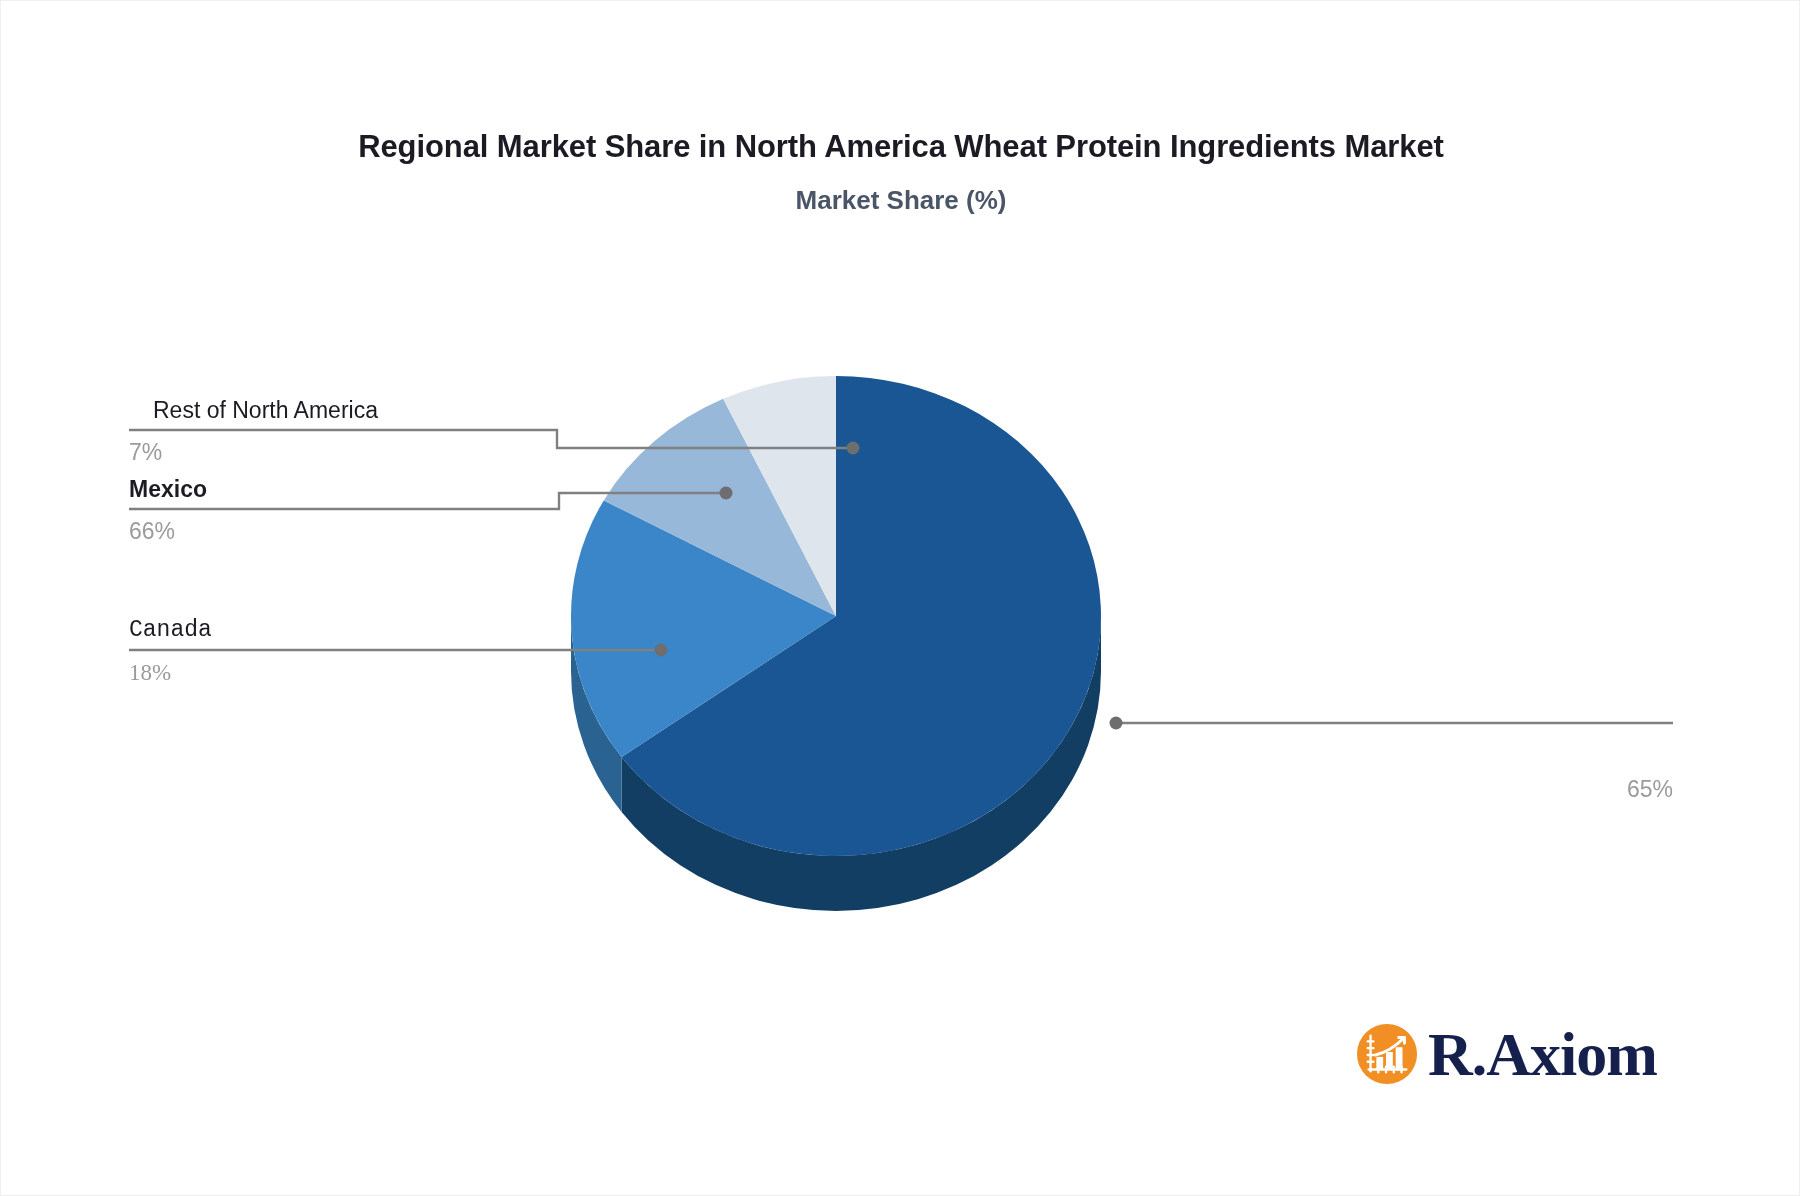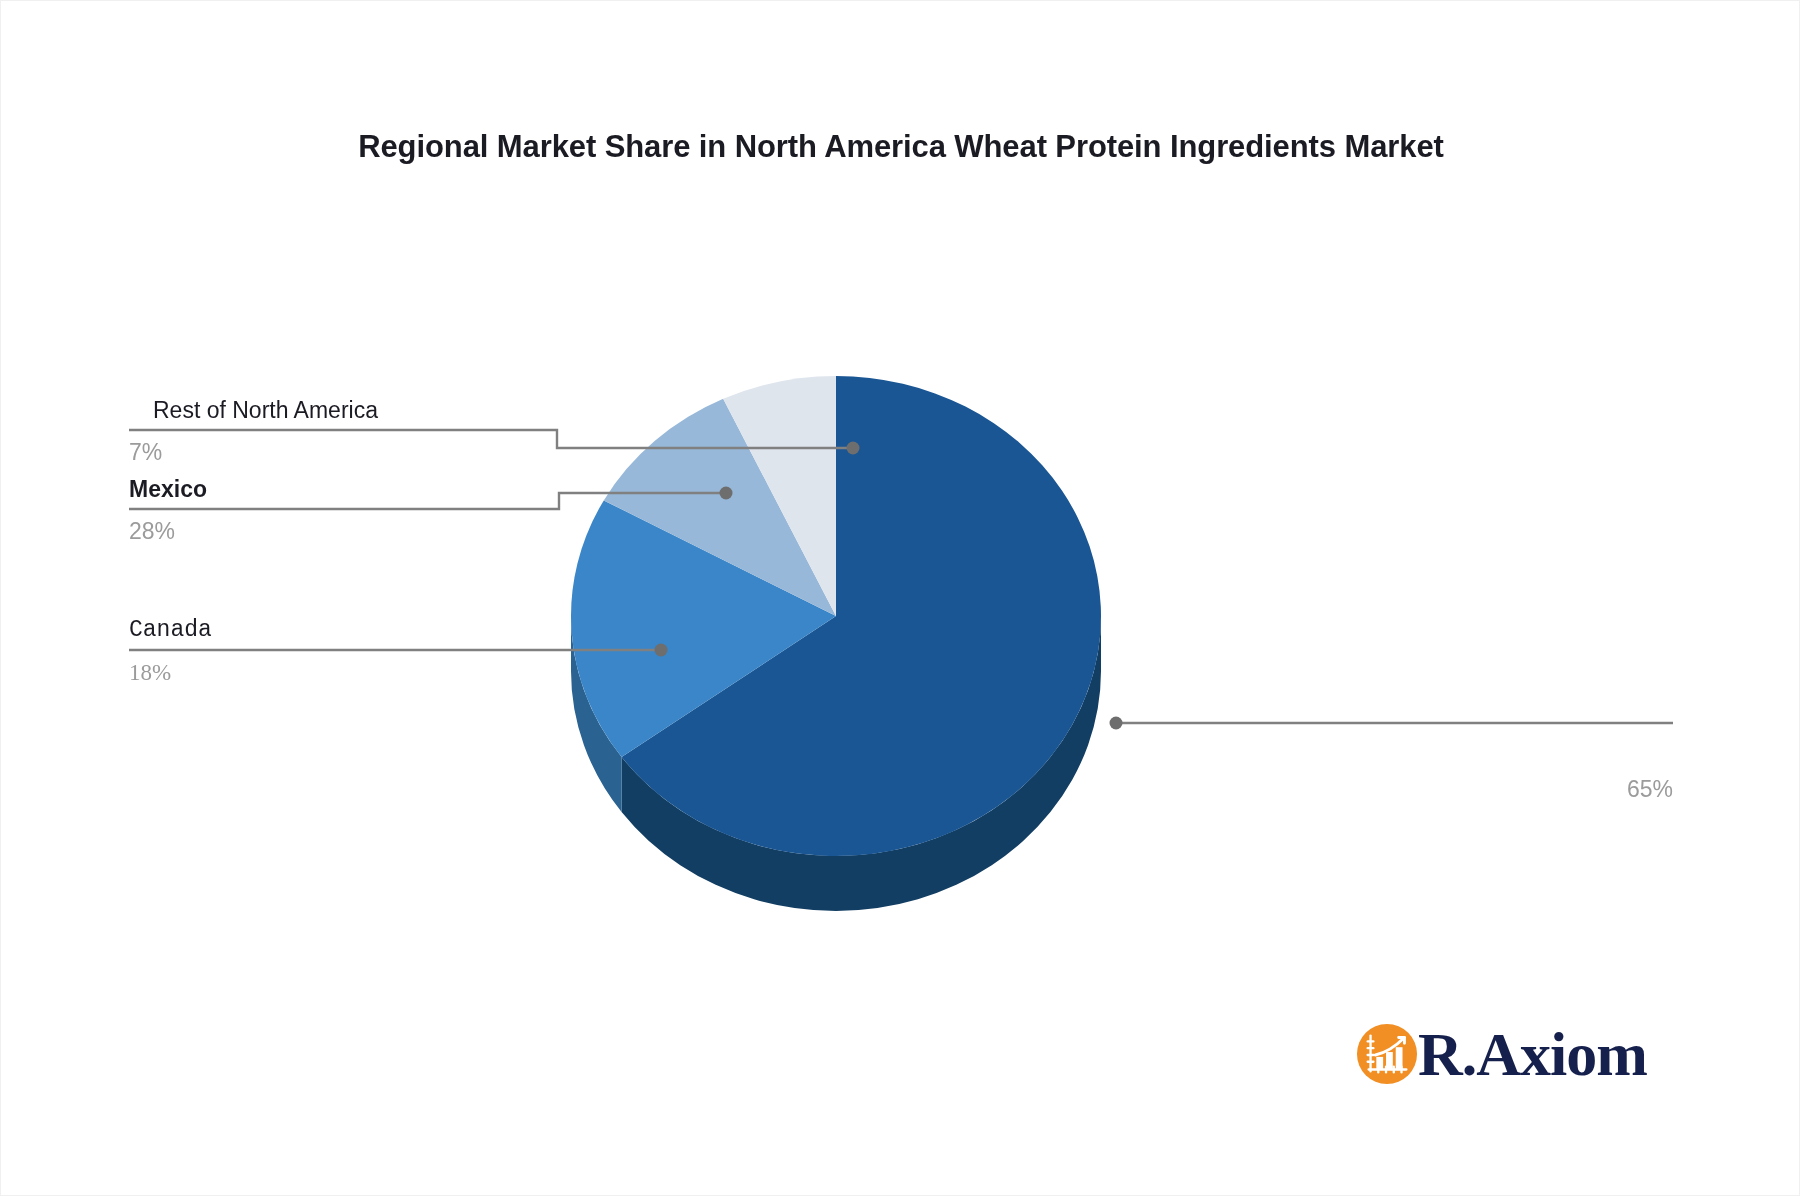--- a/index.html
+++ b/index.html
@@ -69,21 +69,21 @@
   }
   .callout-label.right, .callout-value.right {
     text-align: right;
   }
   #logo {
     position: absolute;
     left: 1355px;
     top: 1022px;
     display: flex;
     align-items: flex-end;
-    gap: 0;
+    gap: 10px;
   }
   #logo-mark {
     width: 62px;
     height: 62px;
     flex: 0 0 auto;
   }
   #logo-text {
     font-family: "Liberation Serif", serif;
     font-size: 62px;
     font-weight: bold;
@@ -91,20 +91,21 @@
     letter-spacing: -1px;
     line-height: 1;
   }
 </style>
 </head>
 <body>
 
 <div id="frame">
 
   <div id="chart-title">Regional Market Share in North America Wheat Protein Ingredients Market</div>
+  <div id="chart-subtitle">Market Share (%)</div>
 
   <svg id="plot" viewBox="0 0 1800 1196">
     <defs>
       <clipPath id="clip-below">
         <rect x="540" y="615" width="600" height="400"></rect>
       </clipPath>
     </defs>
 
     <g>
         <path d="M 1100 615 L 1100 670 A 265 240 0 0 1 620.610496490639 811.0684605501935 L 620.610496490639 756.0684605501935 A 265 240 0 0 0 1100 615 Z" fill="#123e63"></path>
@@ -134,21 +135,21 @@
       <circle cx="725" cy="492" r="6.5"></circle>
       <circle cx="660" cy="649" r="6.5"></circle>
       <circle cx="1115" cy="722" r="6.5"></circle>
     </g>
   </svg>
 
   <div class="callout-label" style="left:128px; top:398px;margin-left:24px;">Rest of North America</div>
   <div class="callout-value" style="left:128px; top:440px;">7%</div>
 
   <div class="callout-label" style="left:128px; top:477px;font-weight:bold;">Mexico</div>
-  <div class="callout-value" style="left:128px; top:519px;">28%</div>
+  <div class="callout-value" style="left:128px; top:519px;">66%</div>
 
   <div class="callout-label" style="left:128px; top:618px;font-family:Liberation Mono, monospace;">Canada</div>
   <div class="callout-value" style="left:128px; top:660px;font-family:Liberation Serif, serif;">18%</div>
 
   <div class="callout-value right" style="left:1172px; top:733px; width:500px;margin-top:44px;">65%</div>
 
   <div id="logo">
     <svg id="logo-mark" viewBox="0 0 64 64">
       <circle cx="32" cy="32" r="31" fill="#f18f24"></circle>
       <g stroke="#ffffff" stroke-width="2.4" fill="none" stroke-linecap="round">

